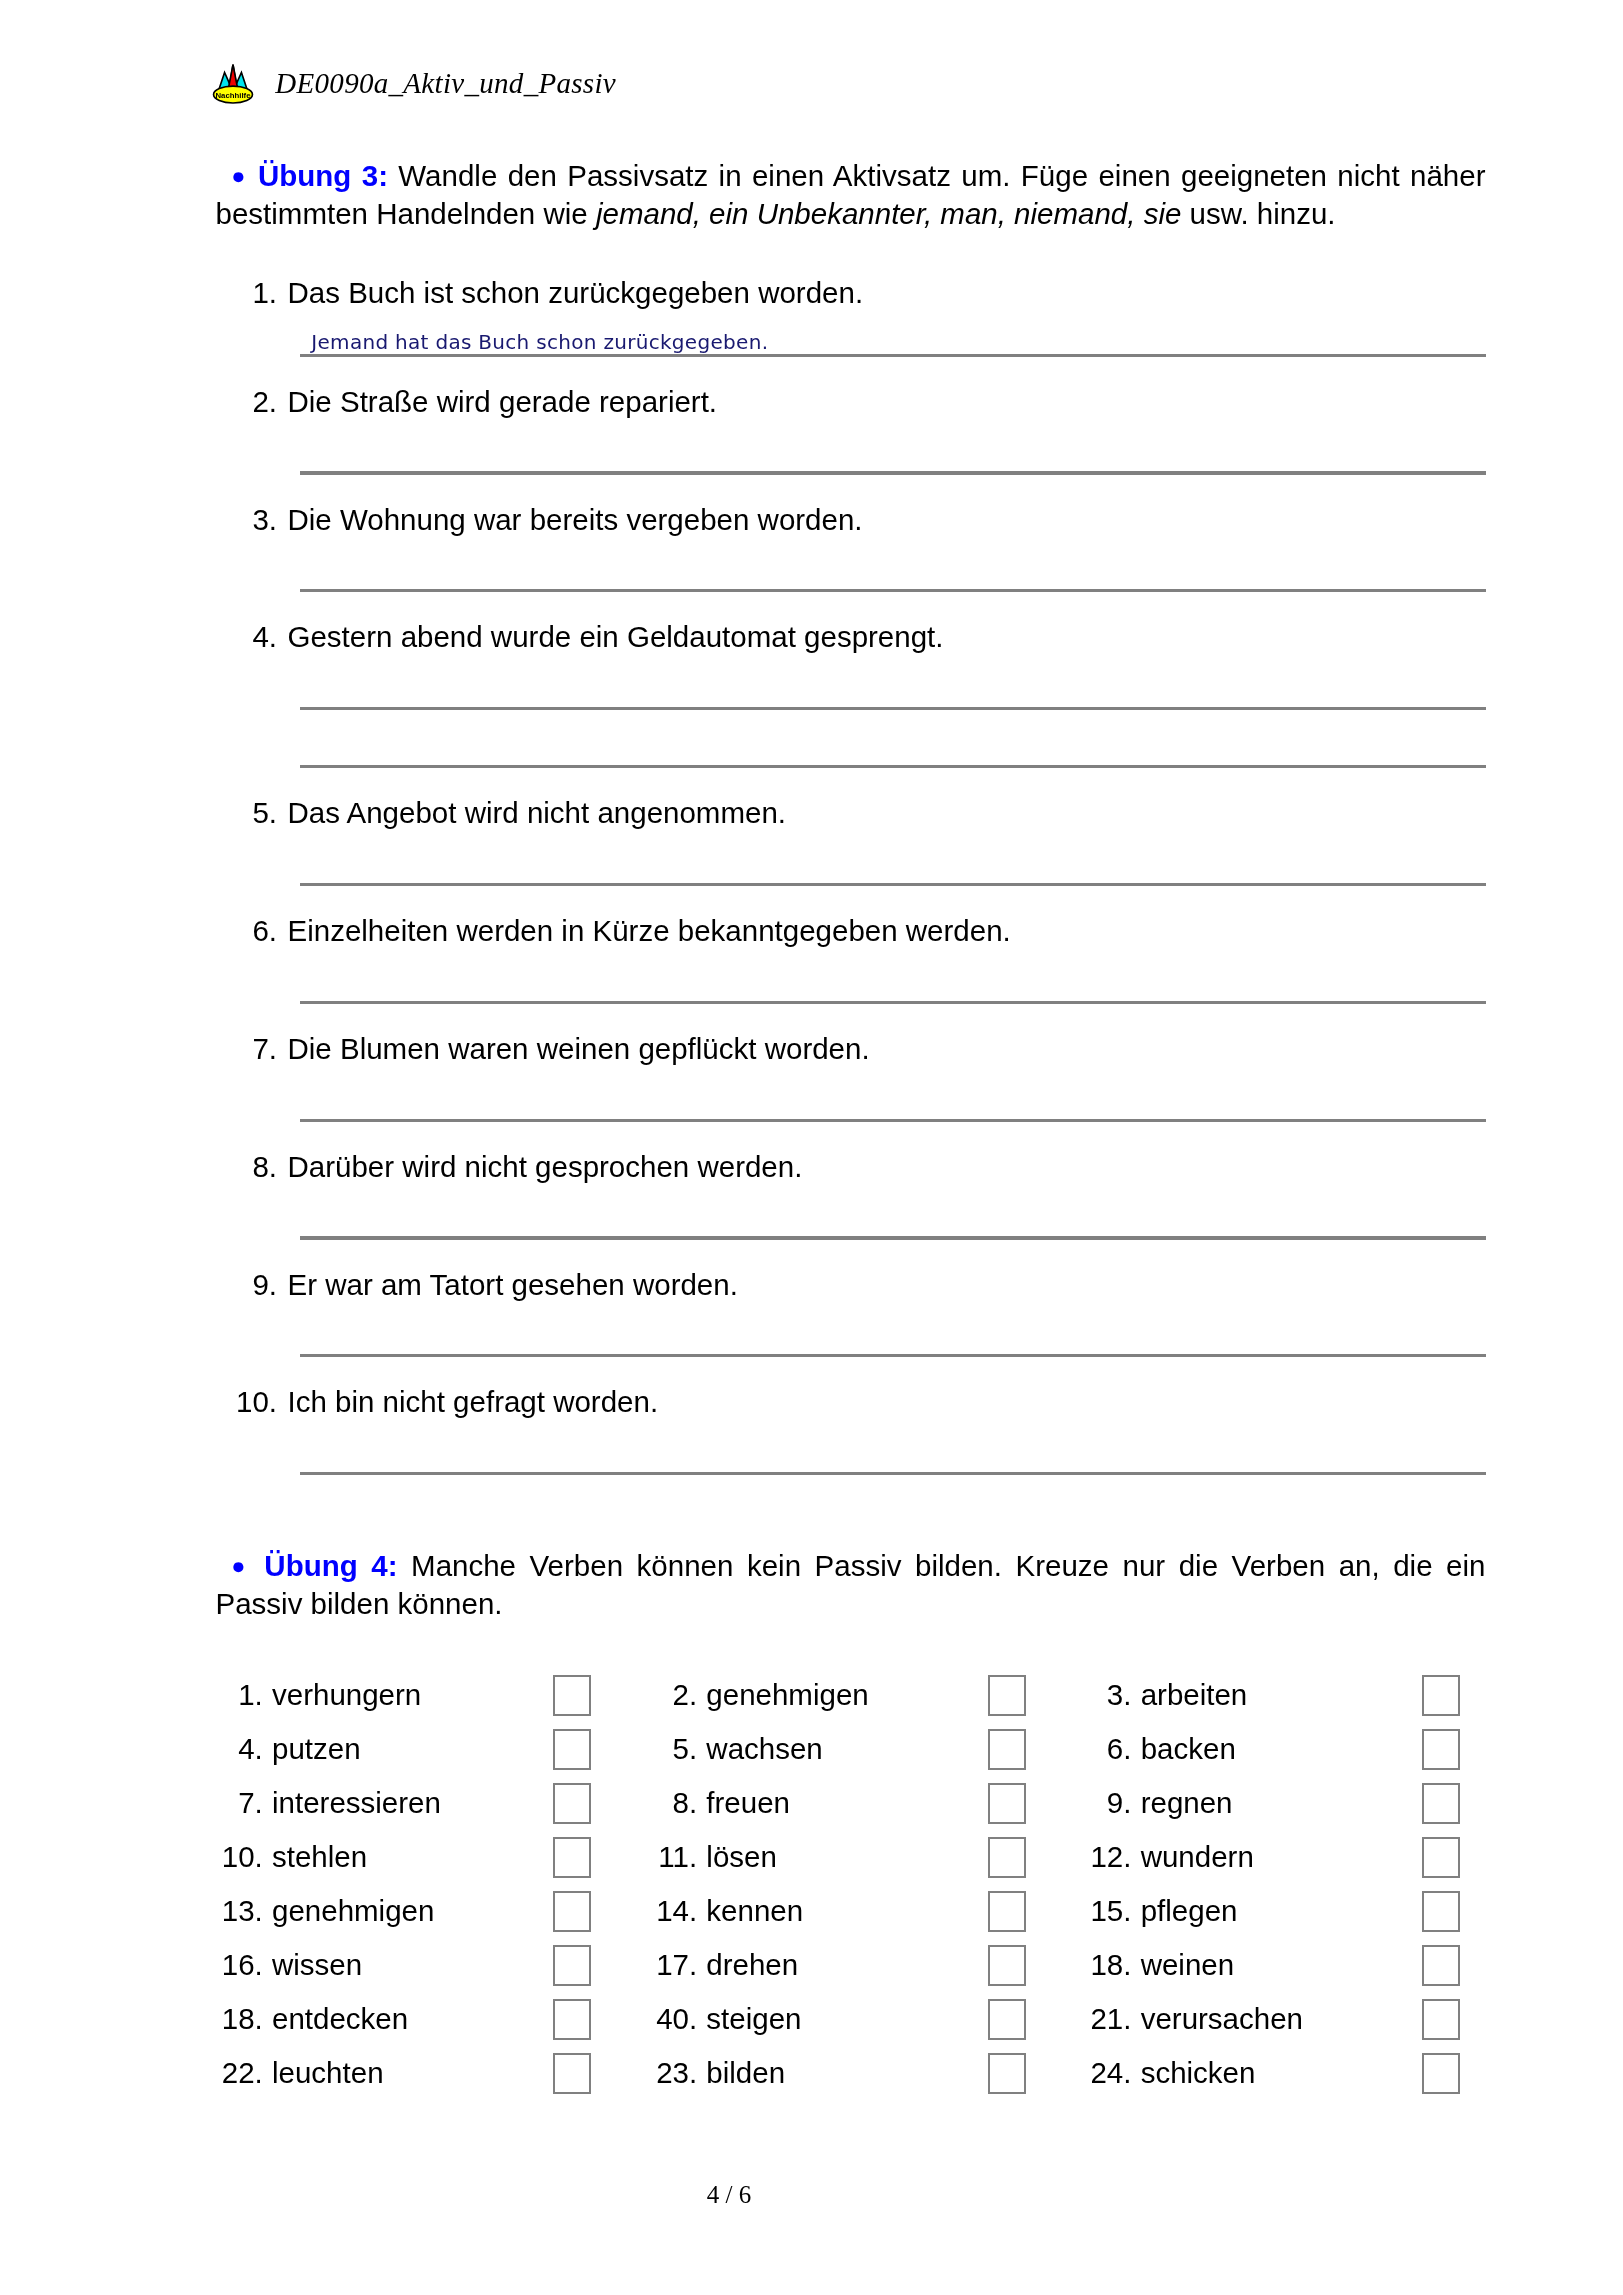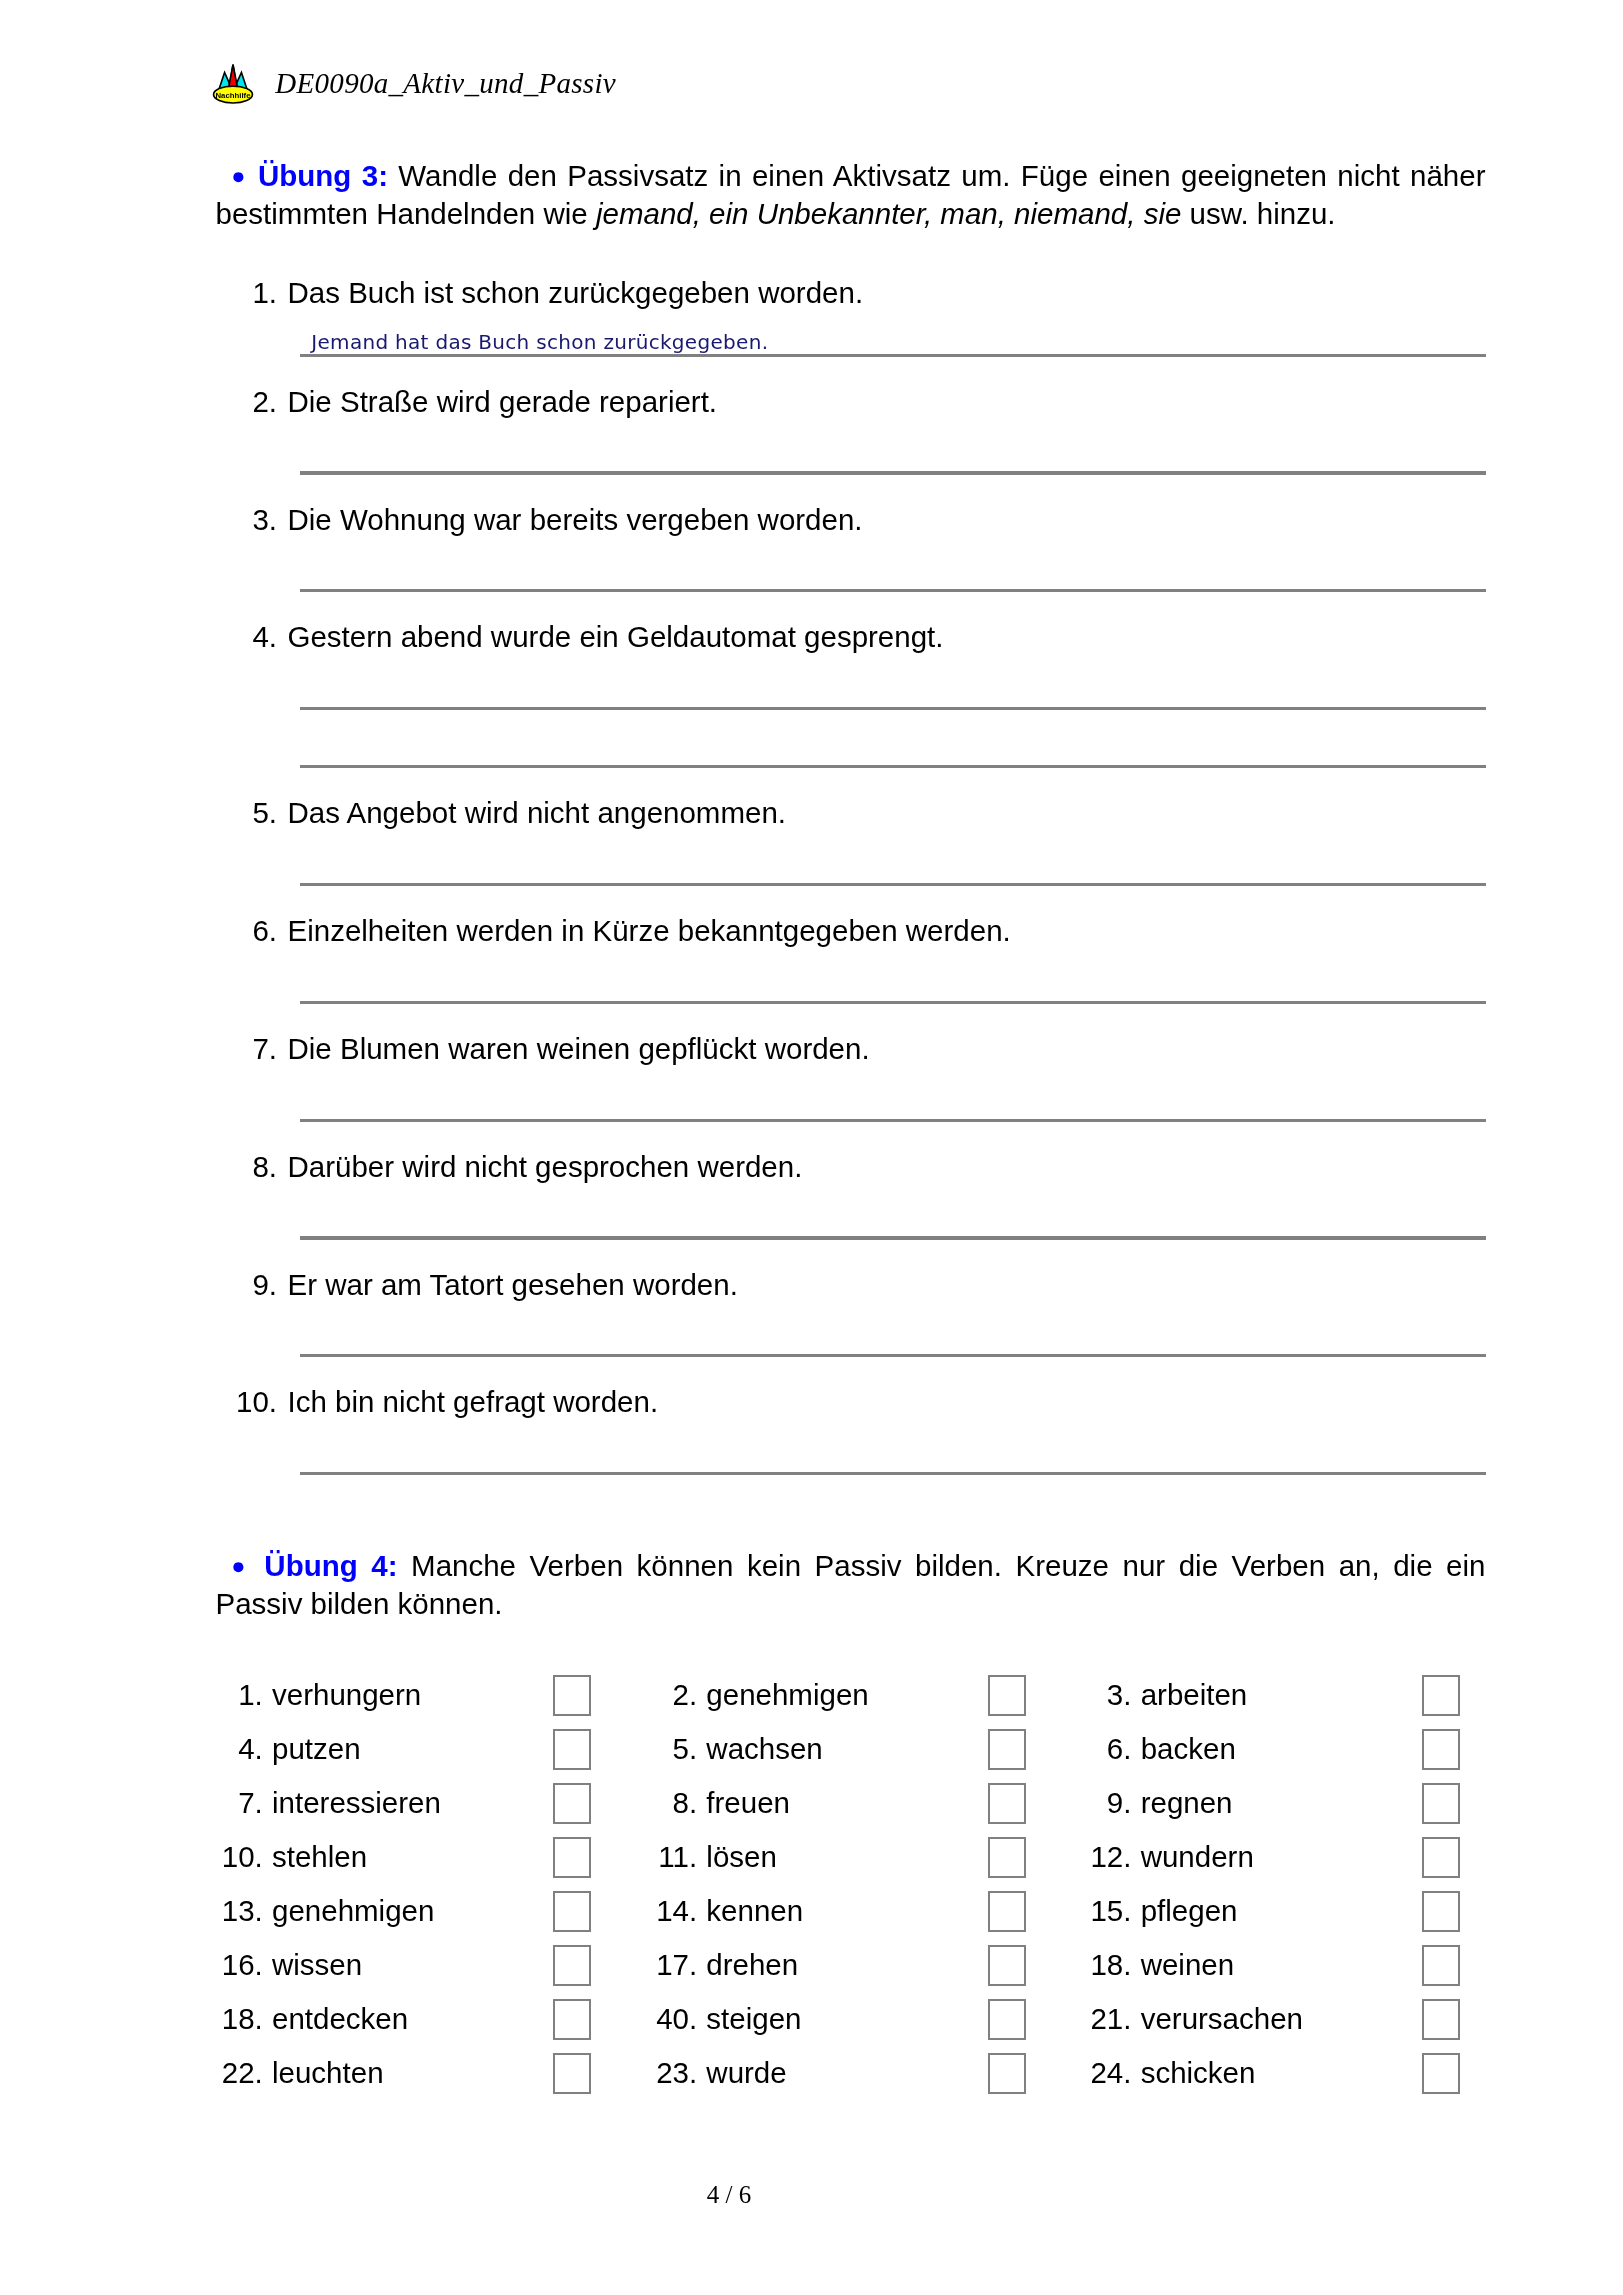--- a/index.html
+++ b/index.html
@@ -380,21 +380,21 @@
           <div class="verb-name">verursachen</div>
           <div class="verb-box"></div>
         </div>
         <div class="verb-cell">
           <div class="verb-num">22.</div>
           <div class="verb-name">leuchten</div>
           <div class="verb-box"></div>
         </div>
         <div class="verb-cell">
           <div class="verb-num">23.</div>
-          <div class="verb-name">wurde</div>
+          <div class="verb-name">bilden</div>
           <div class="verb-box"></div>
         </div>
         <div class="verb-cell">
           <div class="verb-num">24.</div>
           <div class="verb-name">schicken</div>
           <div class="verb-box"></div>
         </div>
       </div>
   </div>
 

